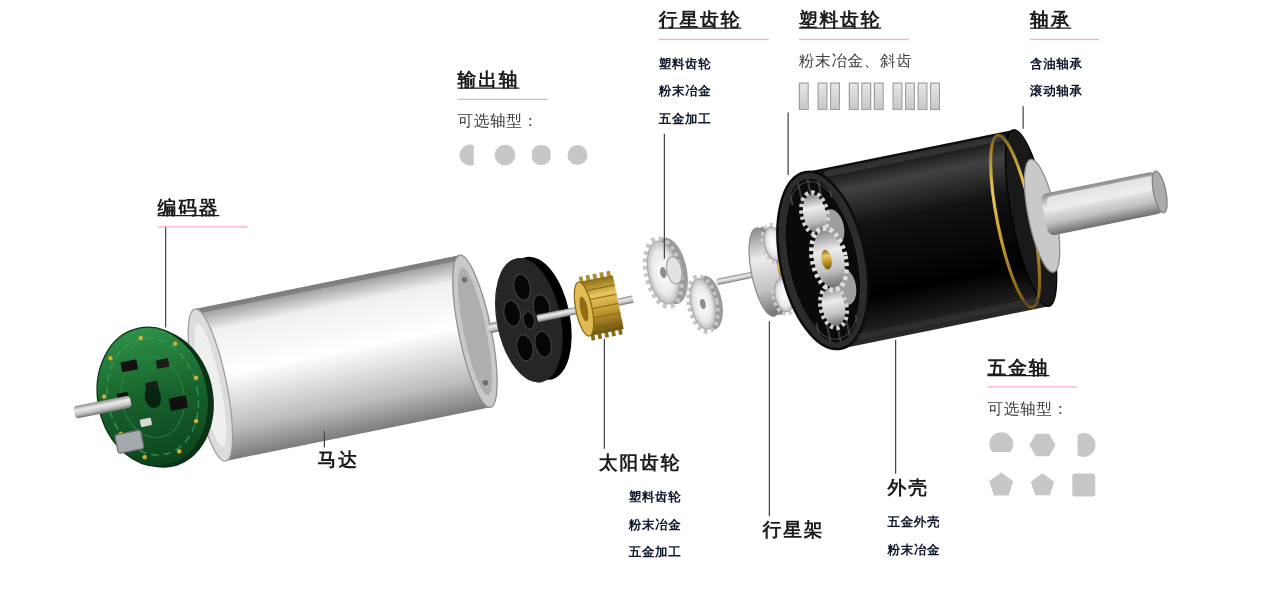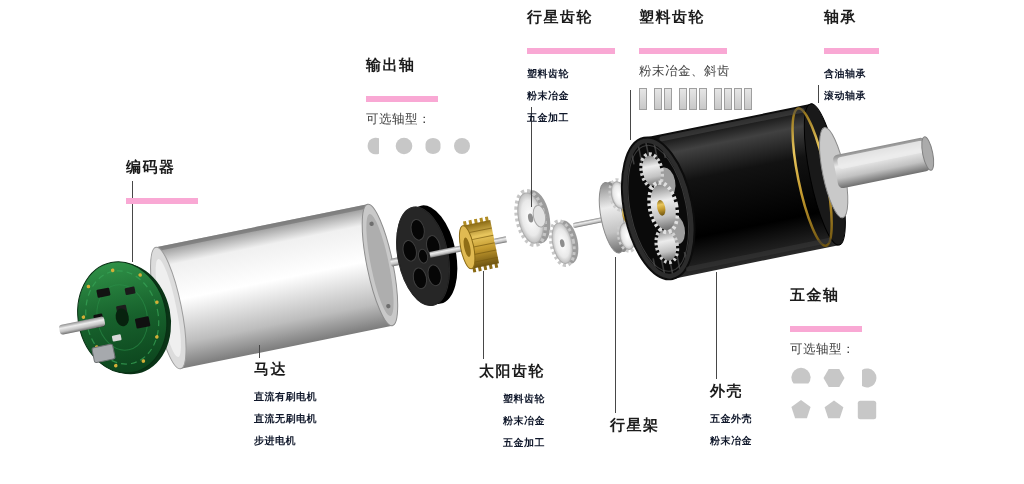--- a/index.html
+++ b/index.html
@@ -13,22 +13,23 @@
   .assembly {
     position:absolute; left:0; top:0; width:1024px; height:484px;
   }
   .label { position:absolute; z-index:3; }
   .label h3 {
     font-size:15px; font-weight:bold; color:#1c1c1c; letter-spacing:1.5px;
     line-height:17px; white-space:nowrap;
   }
   .label h3.u {
     display:inline-block;
-    border-bottom:6px solid #f9a8d4;
-    padding:0 22px 23px 0;
+    border-bottom:1px solid #f9a8d4;
+    padding:0 22px 6px 0;
+    text-decoration:underline;
   }
   .items { margin-top:9px; }
   .items div { font-size:10px; color:#0f172a; line-height:22px; letter-spacing:0.5px; white-space:nowrap;font-weight:bold; }
   .subtitle { font-size:12.5px; color:#3e3e3e; margin-top:9px; letter-spacing:0.5px; white-space:nowrap; }
   .leader { position:absolute; width:1px; background:#474747; z-index:2; }
   .icon-row { display:flex; gap:11px; margin-top:9px; align-items:center; }
   .icon-row svg, .icon-grid svg { display:block; }
   .icon-grid { display:grid; grid-template-columns:repeat(3,22px); gap:10px 11px; margin-top:9px; }
   .stage-row { display:flex; gap:7px; margin-top:8px; align-items:flex-end; }
   .stage-group { display:flex; gap:2px; }
@@ -287,25 +288,20 @@
 <div class="label" style="left:824px; top:8px;">
   <h3 class="u">轴承</h3>
   <div class="items">
     <div>含油轴承</div>
     <div>滚动轴承</div>
   </div>
 </div>
 
 <div class="label" style="left:254px; top:360px;">
   <h3>马达</h3>
-  <div class="items">
-    <div>直流有刷电机</div>
-    <div>直流无刷电机</div>
-    <div>步进电机</div>
-  </div>
 </div>
 
 <div class="label" style="left:479px; top:362px;text-align:right;">
   <h3>太阳齿轮</h3>
   <div class="items">
     <div>塑料齿轮</div>
     <div>粉末冶金</div>
     <div>五金加工</div>
   </div>
 </div>

